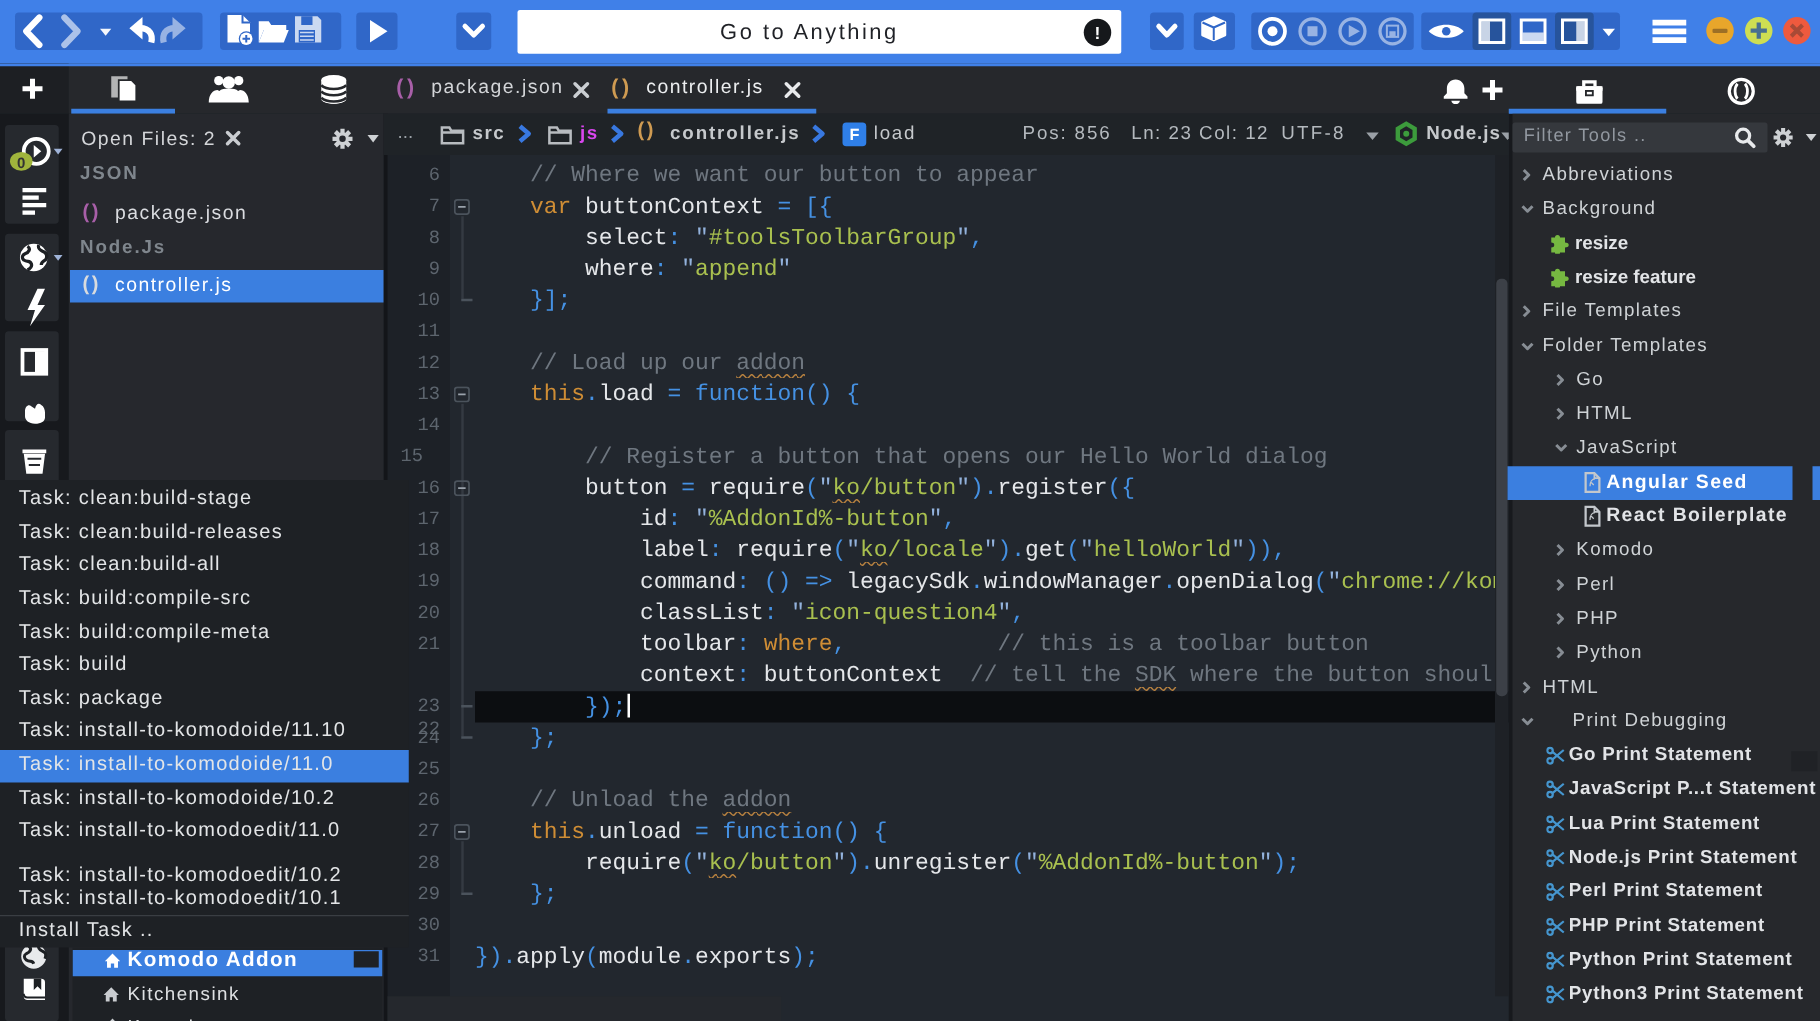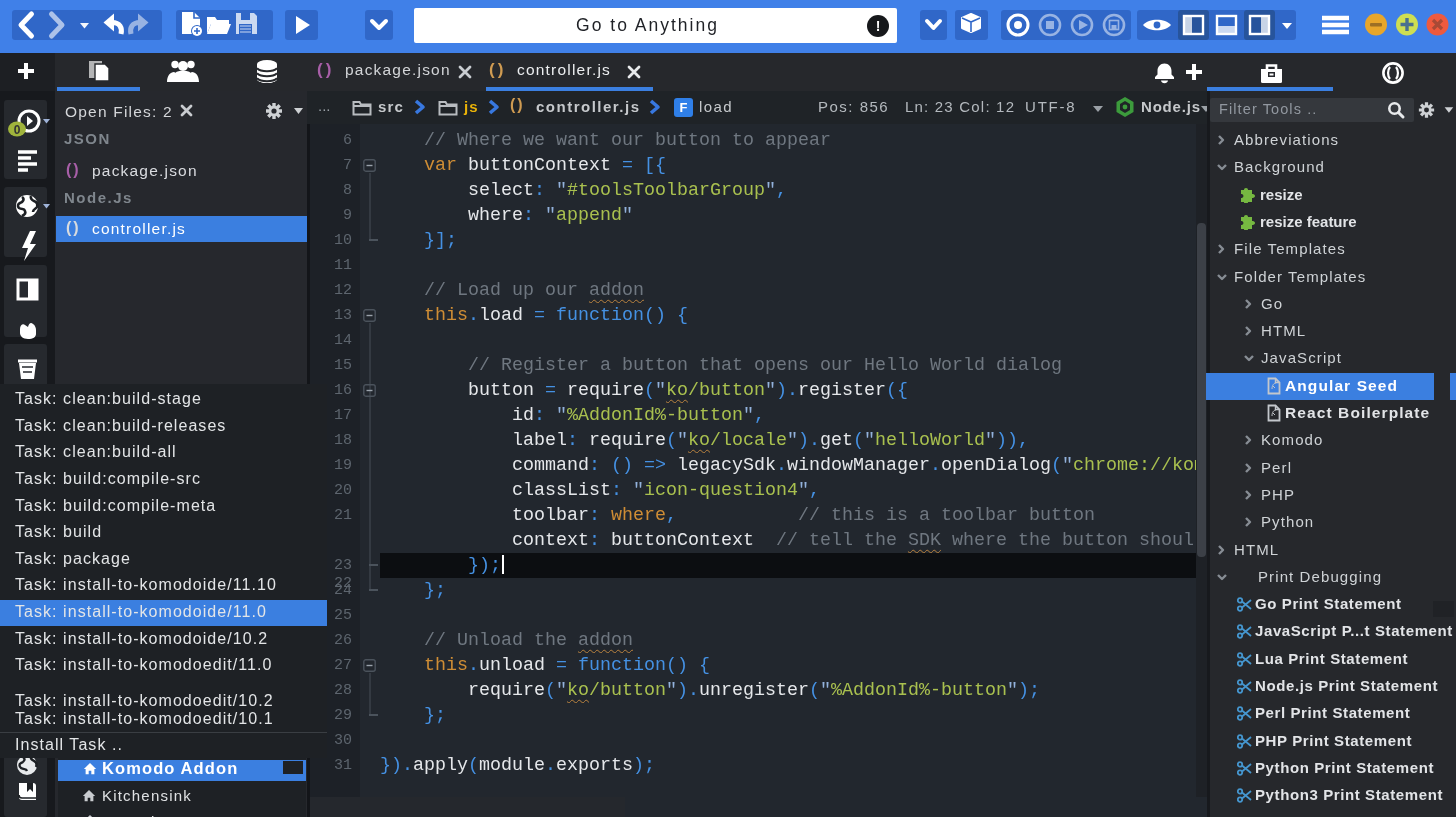--- a/index.html
+++ b/index.html
@@ -260,21 +260,21 @@
     <div id="lnums">
         <div class="ln" style="left:0;top:36.5px;">6</div>
         <div class="ln" style="left:0;top:61.5px;">7</div>
         <div class="ln" style="left:0;top:86.5px;">8</div>
         <div class="ln" style="left:0;top:111.5px;">9</div>
         <div class="ln" style="left:0;top:136.5px;">10</div>
         <div class="ln" style="left:0;top:161.5px;">11</div>
         <div class="ln" style="left:0;top:186.5px;">12</div>
         <div class="ln" style="left:0;top:211.5px;">13</div>
         <div class="ln" style="left:0;top:236.5px;">14</div>
-        <div class="ln" style="left:0;top:261.5px;">15</div>
+        <div class="ln" style="left:0;top:261.5px;text-align:center;">15</div>
         <div class="ln" style="left:0;top:286.5px;">16</div>
         <div class="ln" style="left:0;top:311.5px;">17</div>
         <div class="ln" style="left:0;top:336.5px;">18</div>
         <div class="ln" style="left:0;top:361.5px;">19</div>
         <div class="ln" style="left:0;top:386.5px;">20</div>
         <div class="ln" style="left:0;top:411.5px;">21</div>
         <div class="ln" style="left:0;top:436.5px;margin-top:43px;">22</div>
         <div class="ln" style="left:0;top:461.5px;">23</div>
         <div class="ln" style="left:0;top:486.5px;">24</div>
         <div class="ln" style="left:0;top:511.5px;">25</div>
@@ -352,21 +352,21 @@
           <path d="M1.5 7 h17" stroke="#b8bcc0" stroke-width="2"></path>
         </svg>
         <div class="abs" style="left:71px;top:7px;color:#c6c9cc;font-size:15px;font-weight:bold;letter-spacing:1.2px;">src</div>
         <svg class="abs" style="left:106px;top:8px" width="13" height="16" viewBox="0 0 13 16">
           <path d="M3 2 l7 6 -7 6" fill="none" stroke="#3878e0" stroke-width="3.6" stroke-linejoin="round"></path>
         </svg>
         <svg class="abs" style="left:131px;top:8px" width="20" height="17" viewBox="0 0 20 17">
           <path d="M1.5 3 h6 l1.5 2.5 h9.5 v10 h-17 z" fill="none" stroke="#b8bcc0" stroke-width="2"></path>
           <path d="M1.5 7 h17" stroke="#b8bcc0" stroke-width="2"></path>
         </svg>
-        <div class="abs" style="left:157px;top:7px;color:#eab308;font-size:15px;font-weight:bold;letter-spacing:1.2px;">js</div>
+        <div class="abs" style="left:157px;top:7px;color:#d946ef;font-size:15px;font-weight:bold;letter-spacing:1.2px;">js</div>
         <svg class="abs" style="left:180px;top:8px" width="13" height="16" viewBox="0 0 13 16">
           <path d="M3 2 l7 6 -7 6" fill="none" stroke="#3878e0" stroke-width="3.6" stroke-linejoin="round"></path>
         </svg>
         <div class="abs" style="left:203px;top:5px;font-size:16px;color:#cf9b52;font-weight:bold;letter-spacing:2px;">()</div>
         <div class="abs" style="left:229px;top:7px;color:#c6c9cc;font-size:15px;font-weight:bold;letter-spacing:1.5px;">controller.js</div>
         <svg class="abs" style="left:341px;top:8px" width="13" height="16" viewBox="0 0 13 16">
           <path d="M3 2 l7 6 -7 6" fill="none" stroke="#3878e0" stroke-width="3.6" stroke-linejoin="round"></path>
         </svg>
         <div class="abs" style="left:367px;top:7px;width:19px;height:19px;background:#2f7fe8;border-radius:3px;color:#fff;font-size:13px;font-weight:bold;text-align:center;line-height:19px;">F</div>
         <div class="abs" style="left:392px;top:7px;color:#c6c9cc;font-size:15px;letter-spacing:1.4px;">load</div>

